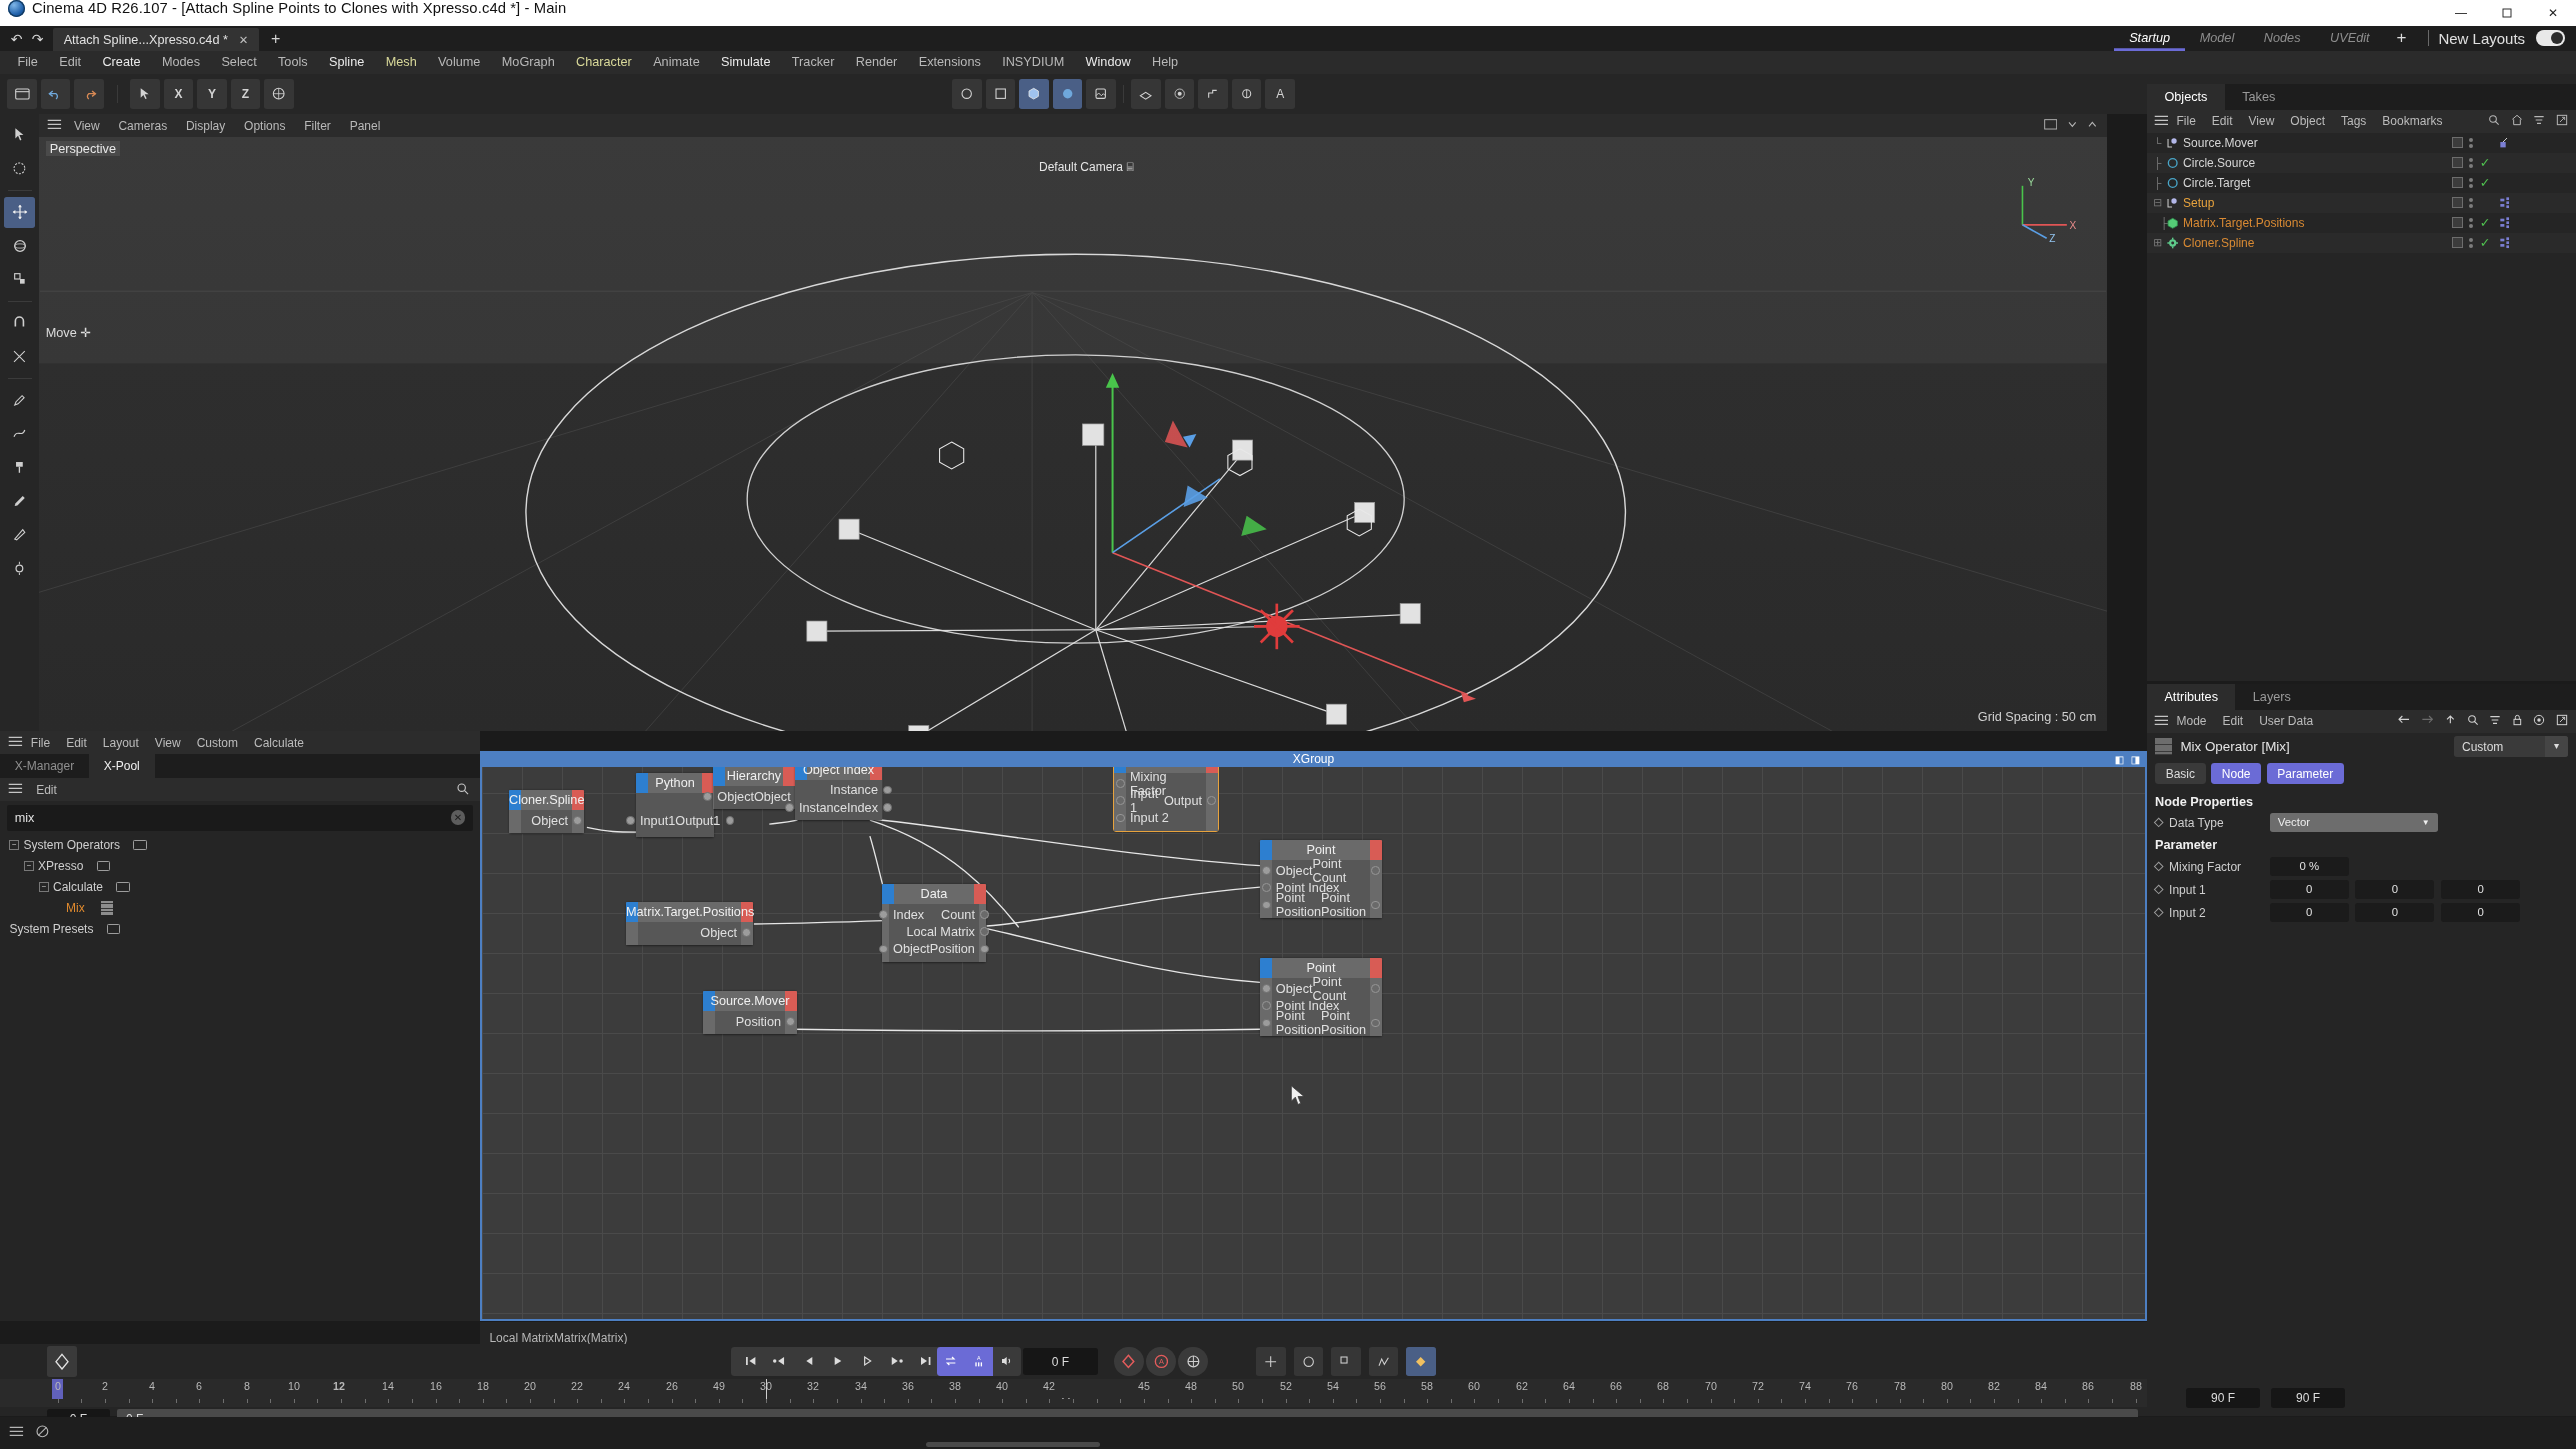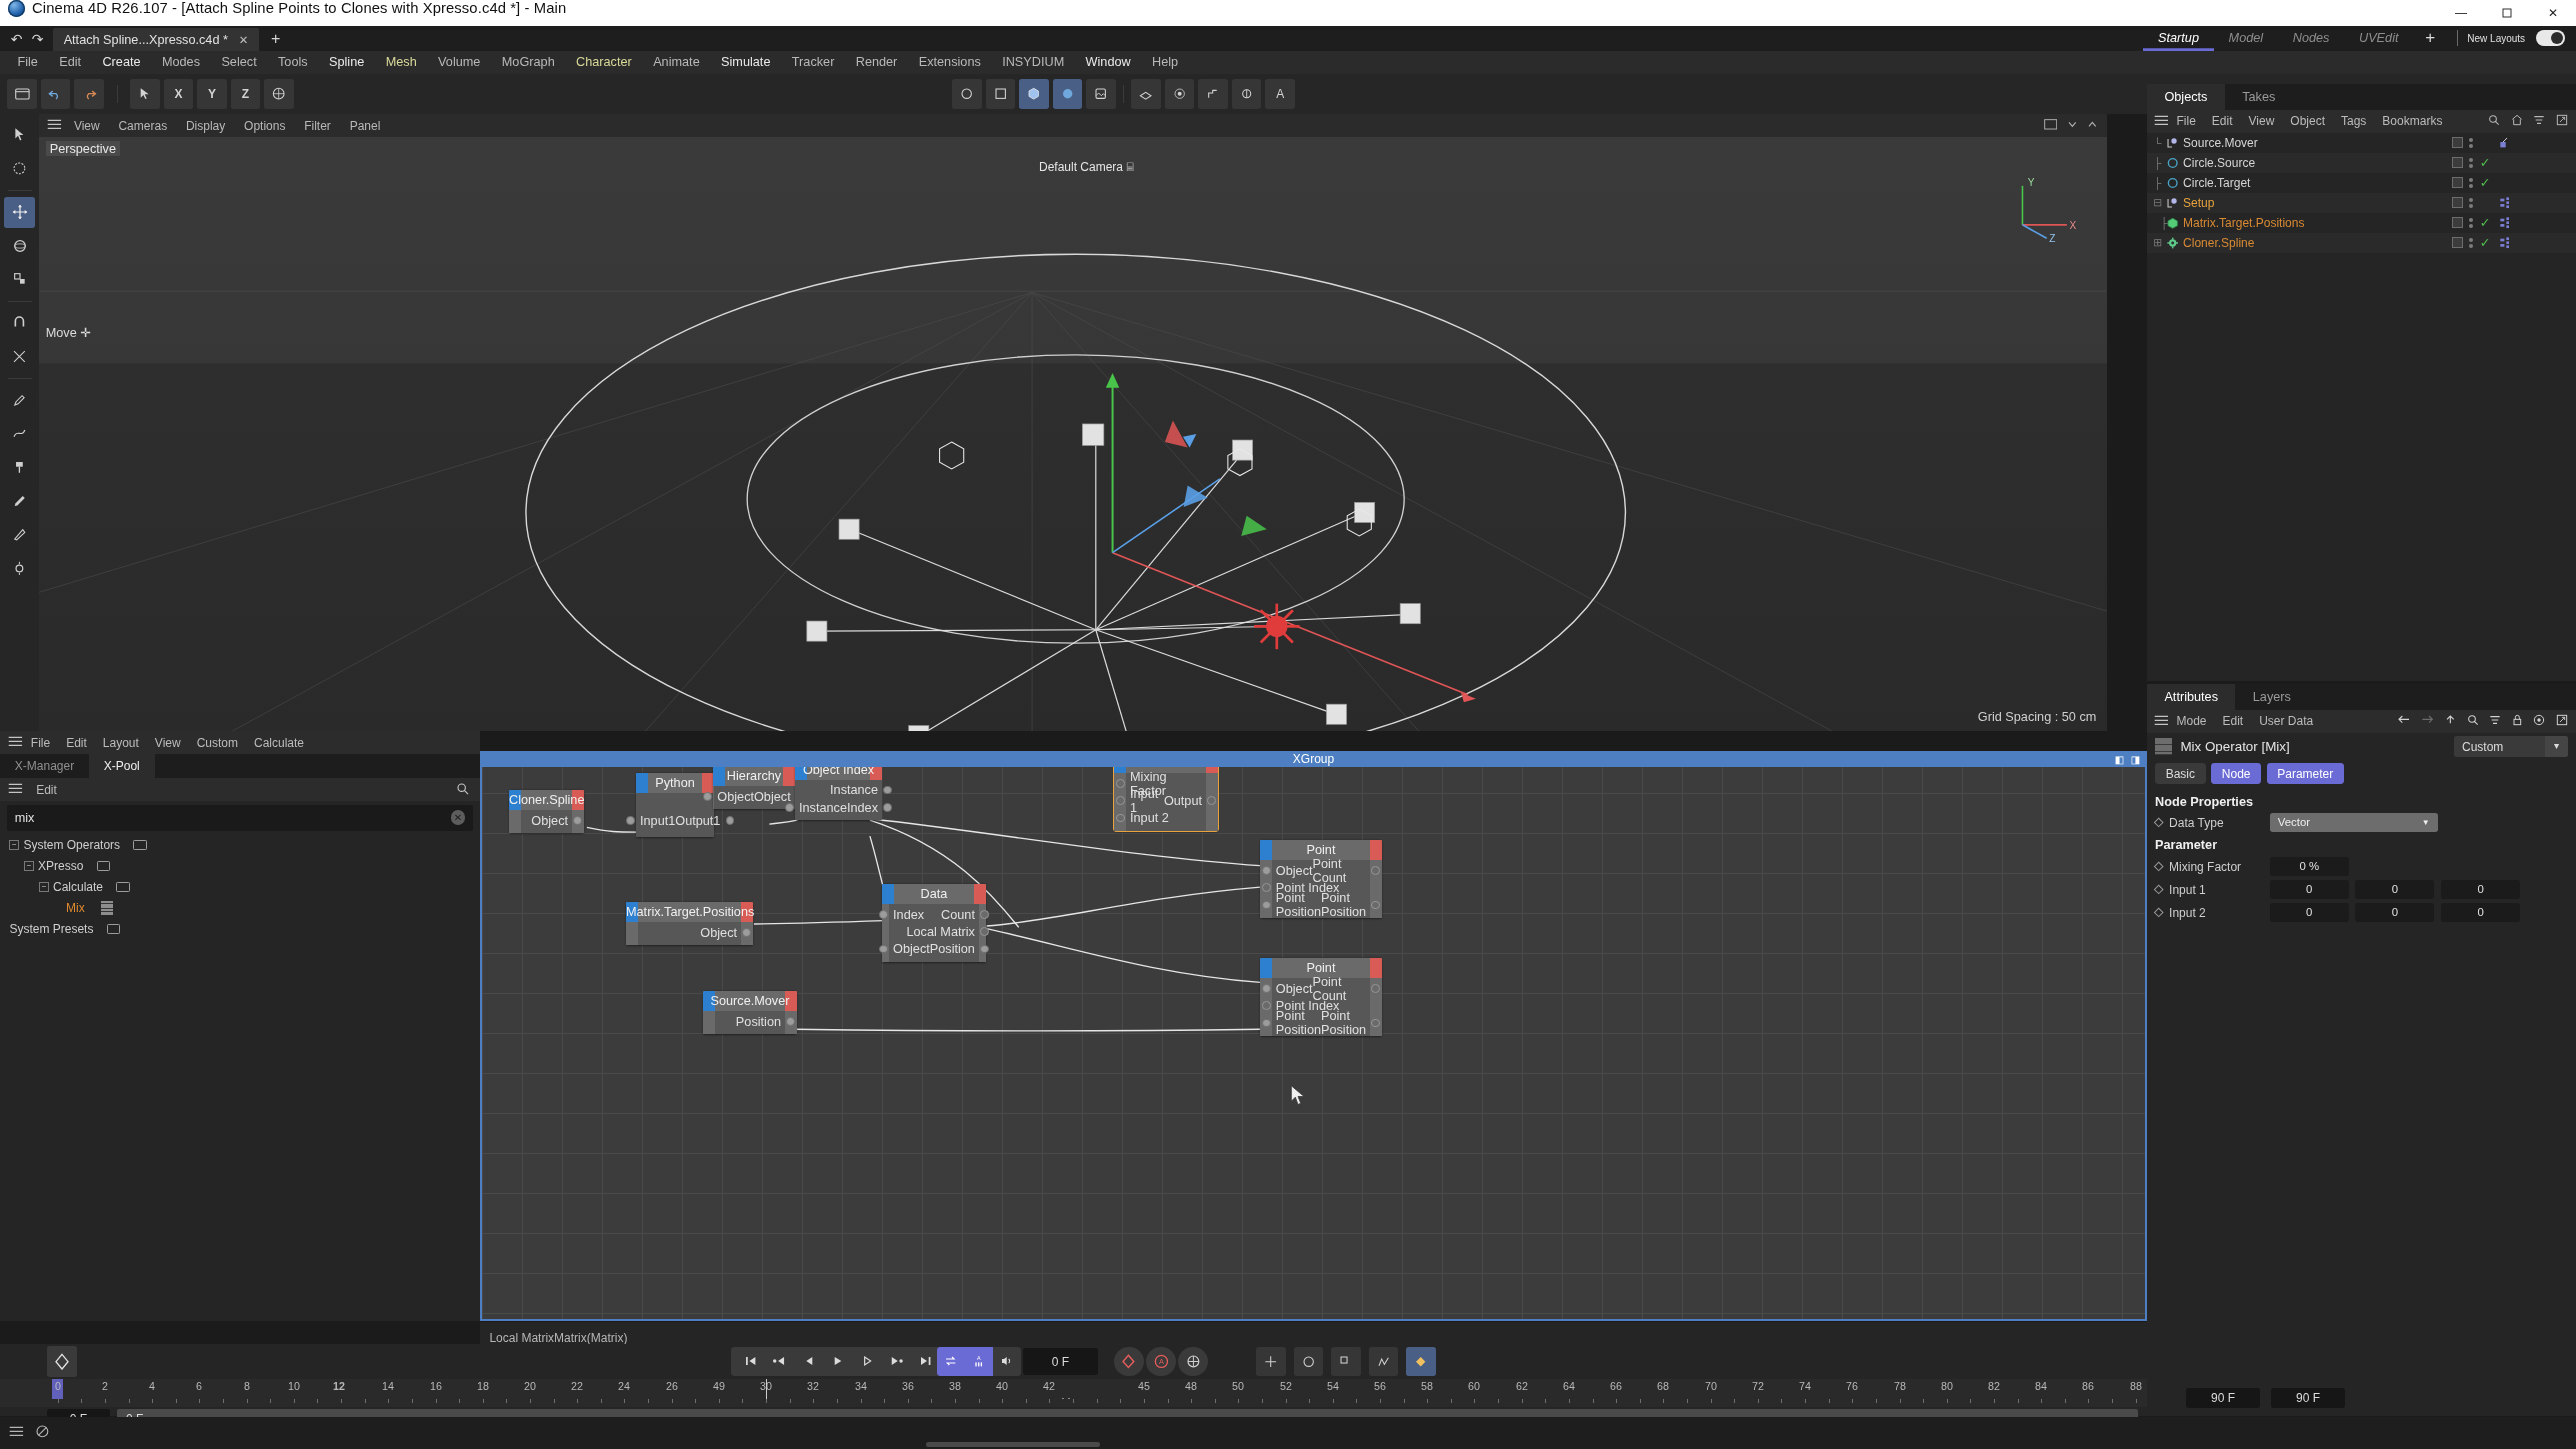--- a/index.html
+++ b/index.html
@@ -25,21 +25,21 @@
   .undo-redo { display:flex; gap:9.4px; padding:0 9.4px 4px 10.7px; color:#d8d8d8; font-size:14px;}
   .doctab { height:23px; background:#333333; display:flex; align-items:center; gap:10.7px;
      padding:0 10.7px; font-size:12.7px; color:#e2e2e2; border-top-left-radius:2px; border-top-right-radius:2px;}
   .doctab .x { font-size:11.4px; color:#bdbdbd; }
   .plus { font-size:16px; color:#d6d6d6; padding:0 12px 3.4px 12px; }
   #layoutTabs { margin-left:auto; display:flex; align-items:center; gap:0; padding-right:10.7px; height:25.5px;}
   #layoutTabs .lt { font-size:12.7px; color:#8e8e8e; padding:0 14.8px; font-style:italic; line-height:25.5px;}
   #layoutTabs .lt.active { color:#ffffff; box-shadow:inset 0 -2.7px 0 #6b6bd6; }
   #layoutTabs .lplus { color:#dcdcdc; font-size:17px; padding:0 12px; }
   #layoutTabs .vbar { width:1.3px; height:16px; background:#6a6a6a; margin:0 9.4px; }
-  #layoutTabs .nl { font-size:10px; color:#e0e0e0; padding-right:10.7px;}
+  #layoutTabs .nl { font-size:15px; color:#e0e0e0; padding-right:10.7px;}
   .toggle { width:29.5px; height:16px; border-radius:8px; background:#e9e9e9; position:relative; }
   .toggle:after{ content:""; position:absolute; right:2px; top:2px; width:12px; height:12px;
      border-radius:50%; background:#2b2b2b;}
 
   
   #menubar { position:absolute; left:0; top:51px; width:2576px; height:23px;
      background:#2b2b2b; display:flex; align-items:center; padding-left:6.7px; }
   #menubar .mi { font-size:12.7px; padding:0 10.7px; color:#b9b9b9; line-height:23px;}
   #menubar .mi.w { color:#eaeaea; }
   #menubar .mi.y { color:#d9d99a; }

